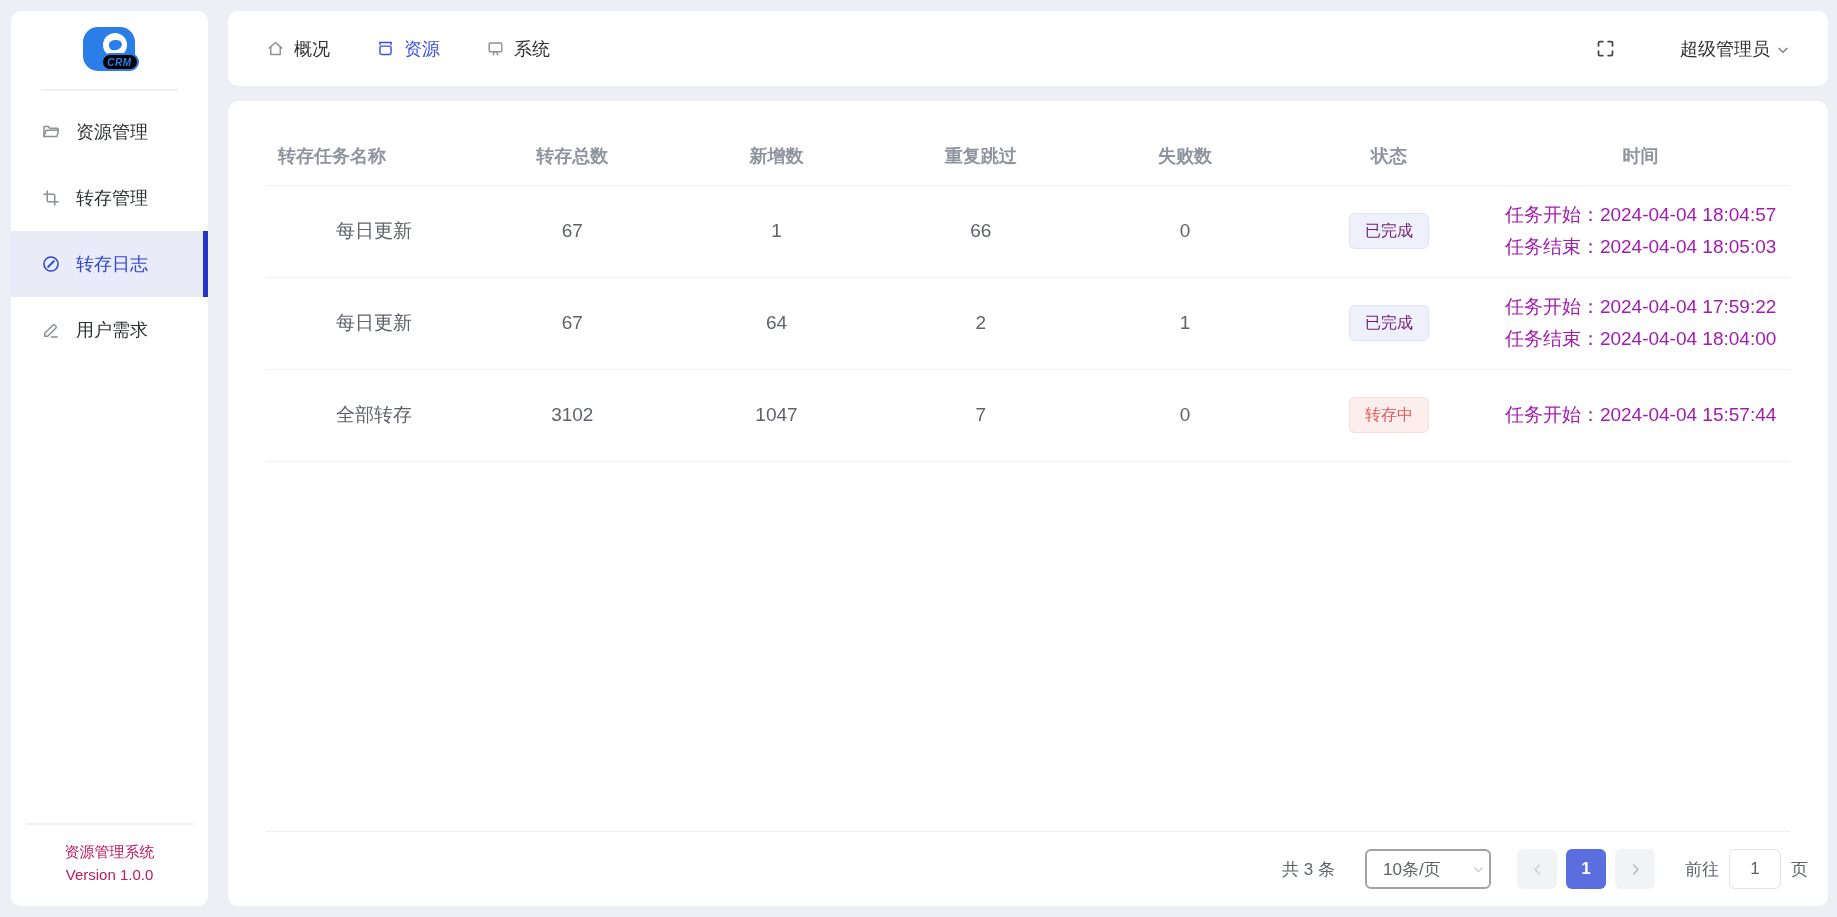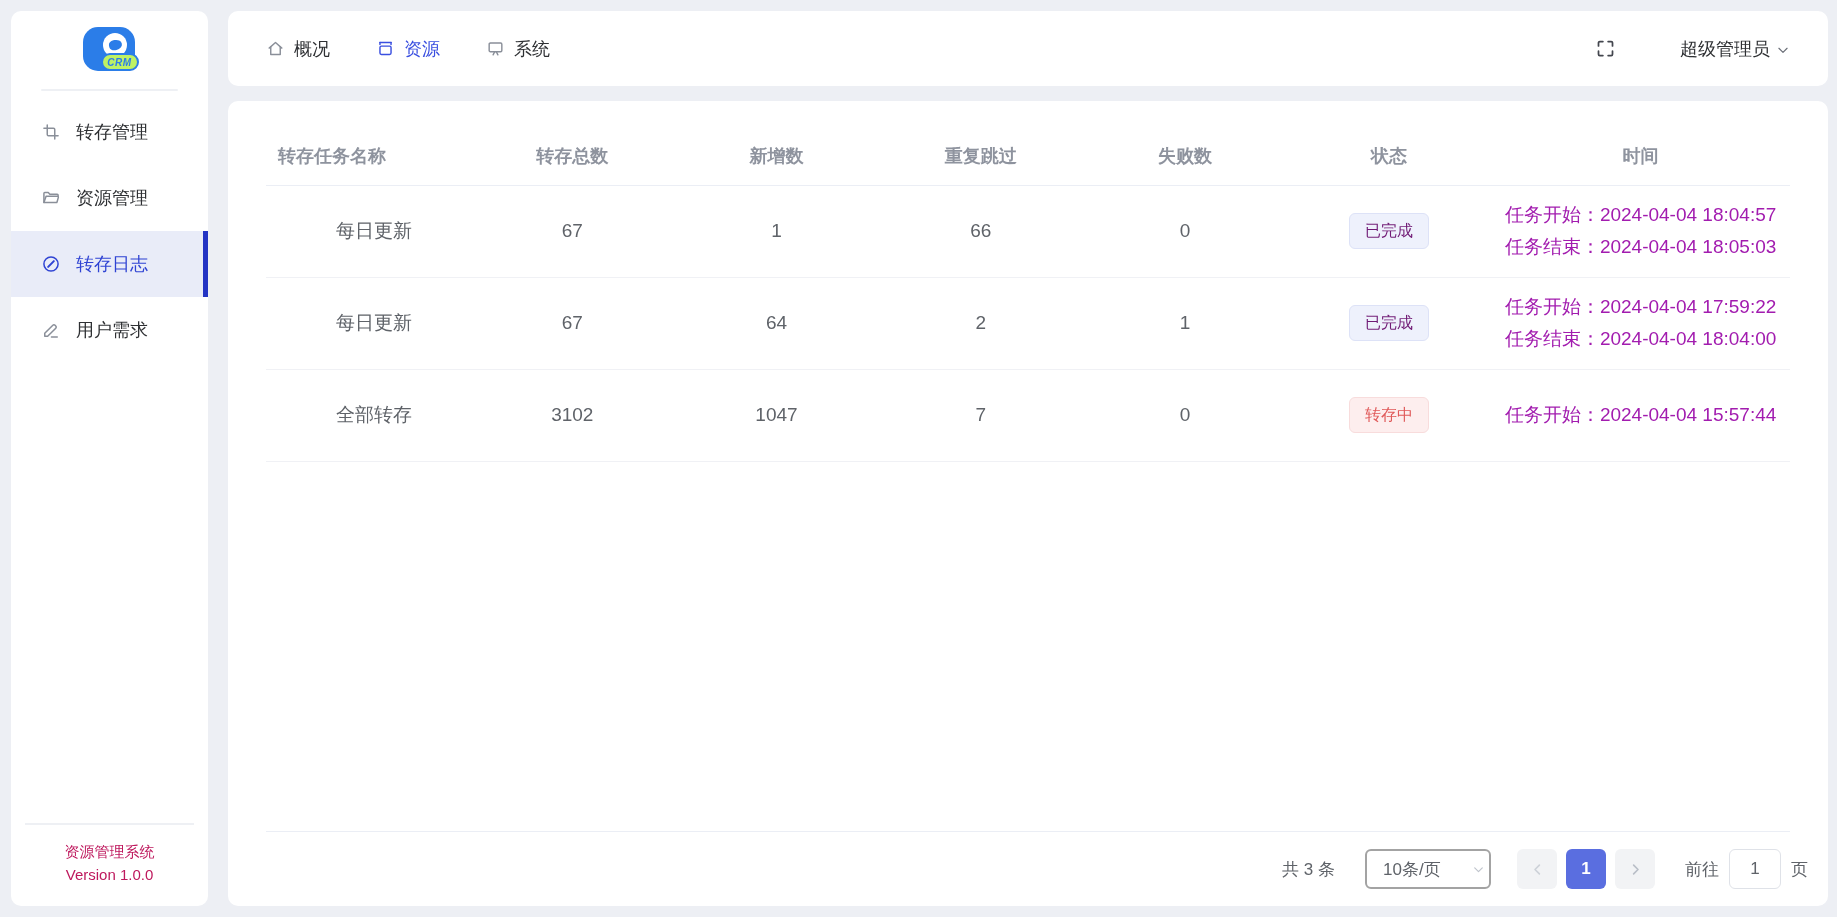--- a/index.html
+++ b/index.html
@@ -17,21 +17,21 @@
   .sidebar {
     position:absolute; left:11px; top:11px; width:197px; height:895px;
     background:#fff; border-radius:10px;
     display:flex; flex-direction:column;
   }
   .logo-area { height:78px; display:flex; align-items:center; justify-content:center; }
   .logo { position:relative; width:58px; height:50px; }
   .logo-blob { position:absolute; left:2px; top:2px; width:52px; height:44px; background:#2b7de8; border-radius:15px; }
   .logo-circle { position:absolute; left:22px; top:8px; width:24px; height:24px; background:#fff; border-radius:50%; }
   .logo-dot { position:absolute; left:6px; top:7px; width:13px; height:10px; background:#2b7de8; border-radius:45% 55% 55% 45%; transform:rotate(-12deg); }
-  .logo-pill { position:absolute; left:20px; top:28px; width:38px; height:18px; background:#bef264; border:2px solid #2b7de8; border-radius:9px;
+  .logo-pill { position:absolute; left:20px; top:28px; width:38px; height:18px; background:#000000; border:2px solid #2b7de8; border-radius:9px;
     font-size:10px; font-weight:bold; font-style:italic; color:#2b7de8; display:flex; align-items:center; justify-content:center; letter-spacing:.5px;}
   .logo-divider { height:2px; background:#eef0f4; margin:0 30px 8px; border-radius:1px; }
 
   .menu { display:flex; flex-direction:column; }
   .menu-item {
     height:66px; display:flex; align-items:center; gap:15px;
     padding-left:30px; font-size:18px; color:#2e3033; cursor:pointer;
   }
   .menu-item .mi-icon { color:#8a8f99; }
   .menu-item.active { background:#e9ecf8; color:#2f43d3; border-right:5px solid #2434c4; }
@@ -132,34 +132,34 @@
         </div>
       <div class="logo-pill">CRM</div>
     </div>
   </div>
   <div class="logo-divider"></div>
 
   <nav class="menu">
     <div class="menu-item">
       <span class="mi-icon">
         <svg width="20" height="20" viewBox="0 0 24 24" fill="none" stroke="currentColor" stroke-width="1.8" stroke-linecap="round" stroke-linejoin="round">
-          <path d="M7.5 3.5v11.5a1.5 1.5 0 0 0 1.5 1.5h11.5"></path>
-          <path d="M3.5 7.5h11.5a1.5 1.5 0 0 1 1.5 1.5v11.5"></path>
-        </svg>
-      </span>
-      <span>转存管理</span>
+          <path d="M3.5 17.5v-11c0-.55.45-1 1-1h4.2l1.9 2h8.9c.55 0 1 .45 1 1v1.4"></path>
+          <path d="M6.1 9.9h13.7c.7 0 1.2.67 1 1.34l-1.55 5.5c-.13.45-.54.76-1 .76H3.5l2.6-7.6z"></path>
+        </svg>
+      </span>
+      <span>资源管理</span>
     </div>
     <div class="menu-item">
       <span class="mi-icon">
         <svg width="20" height="20" viewBox="0 0 24 24" fill="none" stroke="currentColor" stroke-width="1.8" stroke-linecap="round" stroke-linejoin="round">
-          <path d="M3.5 17.5v-11c0-.55.45-1 1-1h4.2l1.9 2h8.9c.55 0 1 .45 1 1v1.4"></path>
-          <path d="M6.1 9.9h13.7c.7 0 1.2.67 1 1.34l-1.55 5.5c-.13.45-.54.76-1 .76H3.5l2.6-7.6z"></path>
-        </svg>
-      </span>
-      <span>资源管理</span>
+          <path d="M7.5 3.5v11.5a1.5 1.5 0 0 0 1.5 1.5h11.5"></path>
+          <path d="M3.5 7.5h11.5a1.5 1.5 0 0 1 1.5 1.5v11.5"></path>
+        </svg>
+      </span>
+      <span>转存管理</span>
     </div>
     <div class="menu-item active">
       <span class="mi-icon">
         <svg width="20" height="20" viewBox="0 0 24 24" fill="none" stroke="currentColor" stroke-width="1.8" stroke-linecap="round">
           <circle cx="12" cy="12" r="8.5"></circle>
           <path d="M8.6 15.4 15.4 8.6" stroke-width="2.4"></path>
         </svg>
       </span>
       <span>转存日志</span>
     </div>

